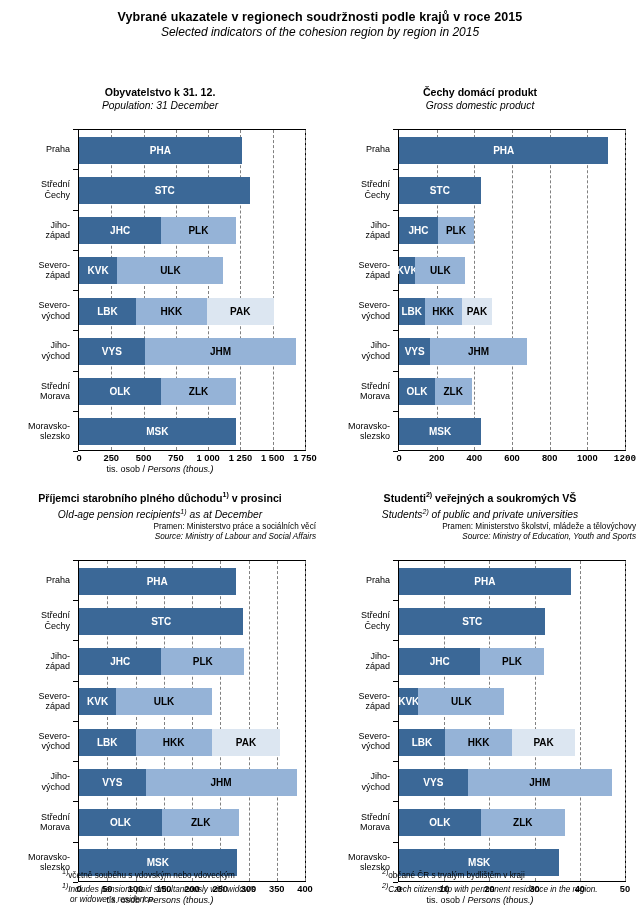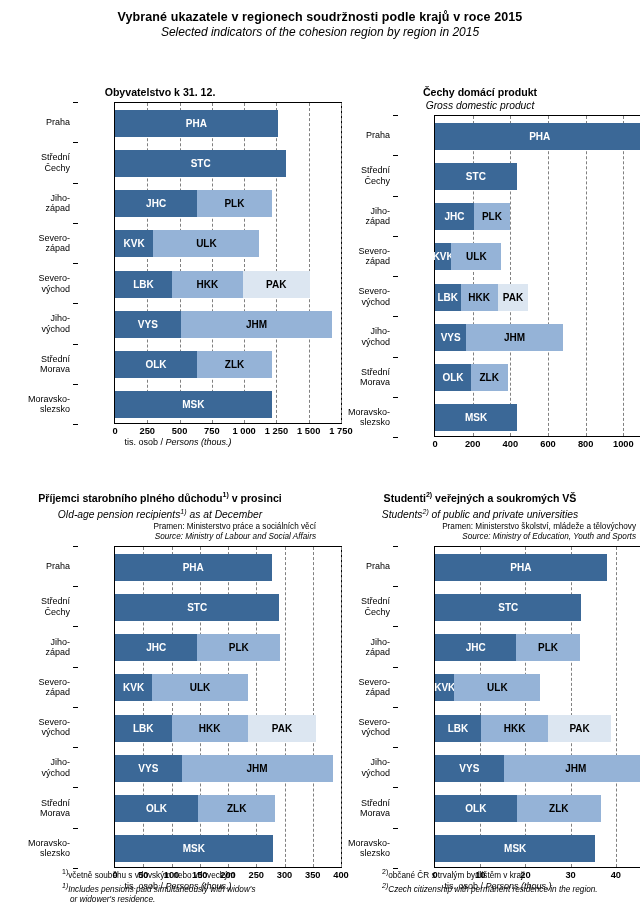--- a/index.html
+++ b/index.html
@@ -38,21 +38,21 @@
   }
   .source-block{
     text-align:right;font-size:8.2px;line-height:10.5px;
     padding-right:4px;margin-top:1px;
   }
   .source-cz{display:block;}
   .source-en{display:block;font-style:italic;}
   .sup{font-size:7px;vertical-align:super;}
 
   
-  .plot-wrap{position:relative;margin-top:3px;padding-left:36px;}
+  .plot-wrap{position:relative;margin-top:17px;}
   .plot{
     position:relative;
     border:1px solid #000;
     background:#fff;
     box-sizing:border-box;
   }
   .cat-labels{position:absolute;left:0;top:0;}
   .cat-label{
     position:absolute;right:0;text-align:right;
     font-size:9px;line-height:10.4px;white-space:pre-line;
@@ -101,20 +101,23 @@
 <div class="page">
 
   <h1 class="main-title">Vybrané ukazatele  v regionech  soudržnosti podle krajů v roce 2015</h1>
   <div class="main-subtitle">Selected indicators of the cohesion region  by region  in 2015</div>
 
   <div class="grid">
 
     <div class="panel p1">
       <div class="panel-title">
         <span>Obyvatelstvo k 31. 12.</span>
+      </div>
+      <div class="panel-subtitle">
+        <span>Population: 31 December</span>
       </div>
       <div class="plot-wrap">
           <div class="cat-labels" style="width: 78px; height: 322px;">
             <div class="cat-label" style="top: 20.125px; right: 8px;">Praha</div>
             <div class="tickmark" style="top: 0px; left: 73px;"></div>
             <div class="cat-label" style="top: 60.375px; right: 8px;">Střední
 Čechy</div>
             <div class="tickmark" style="top: 40.25px; left: 73px;"></div>
             <div class="cat-label" style="top: 100.625px; right: 8px;">Jiho-
 západ</div>

